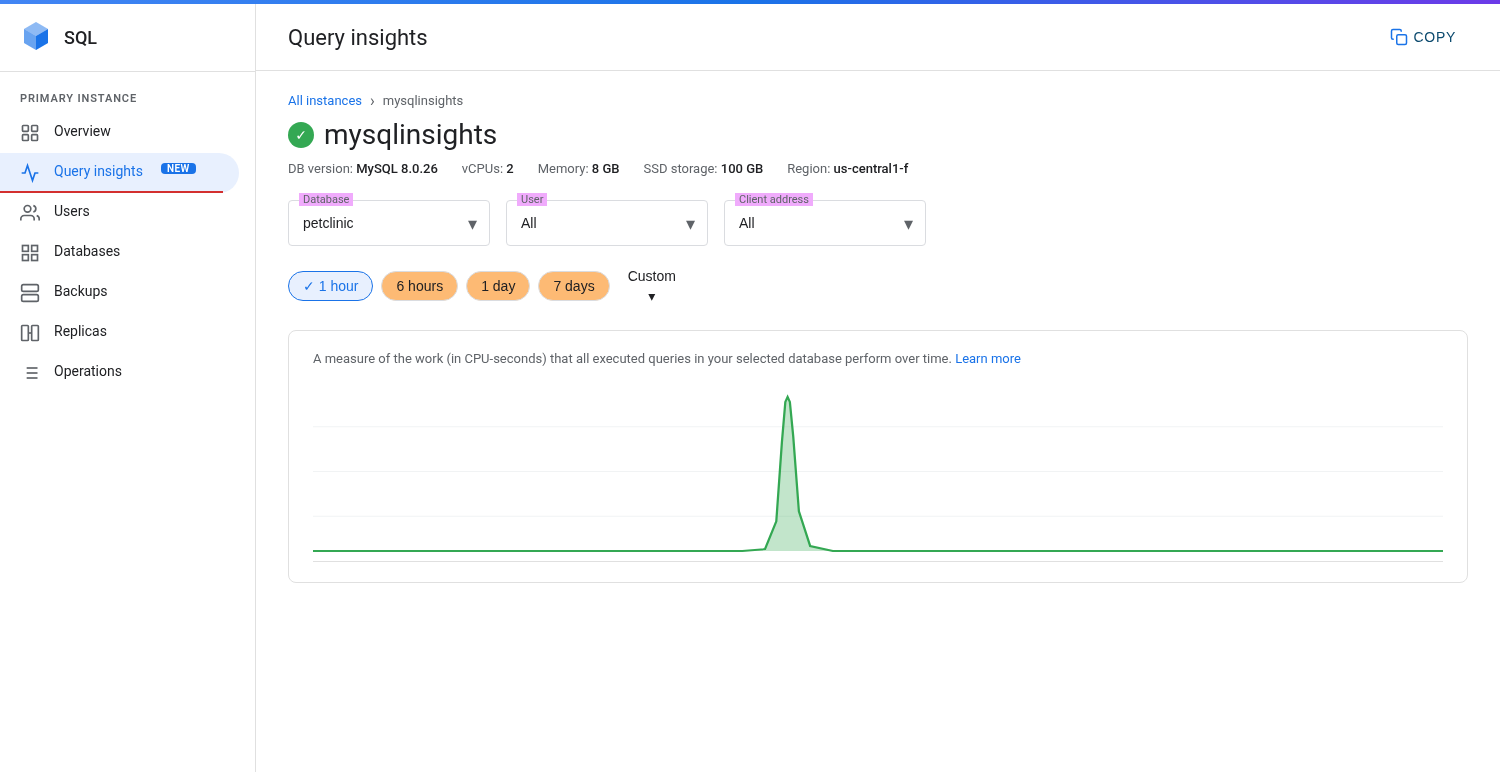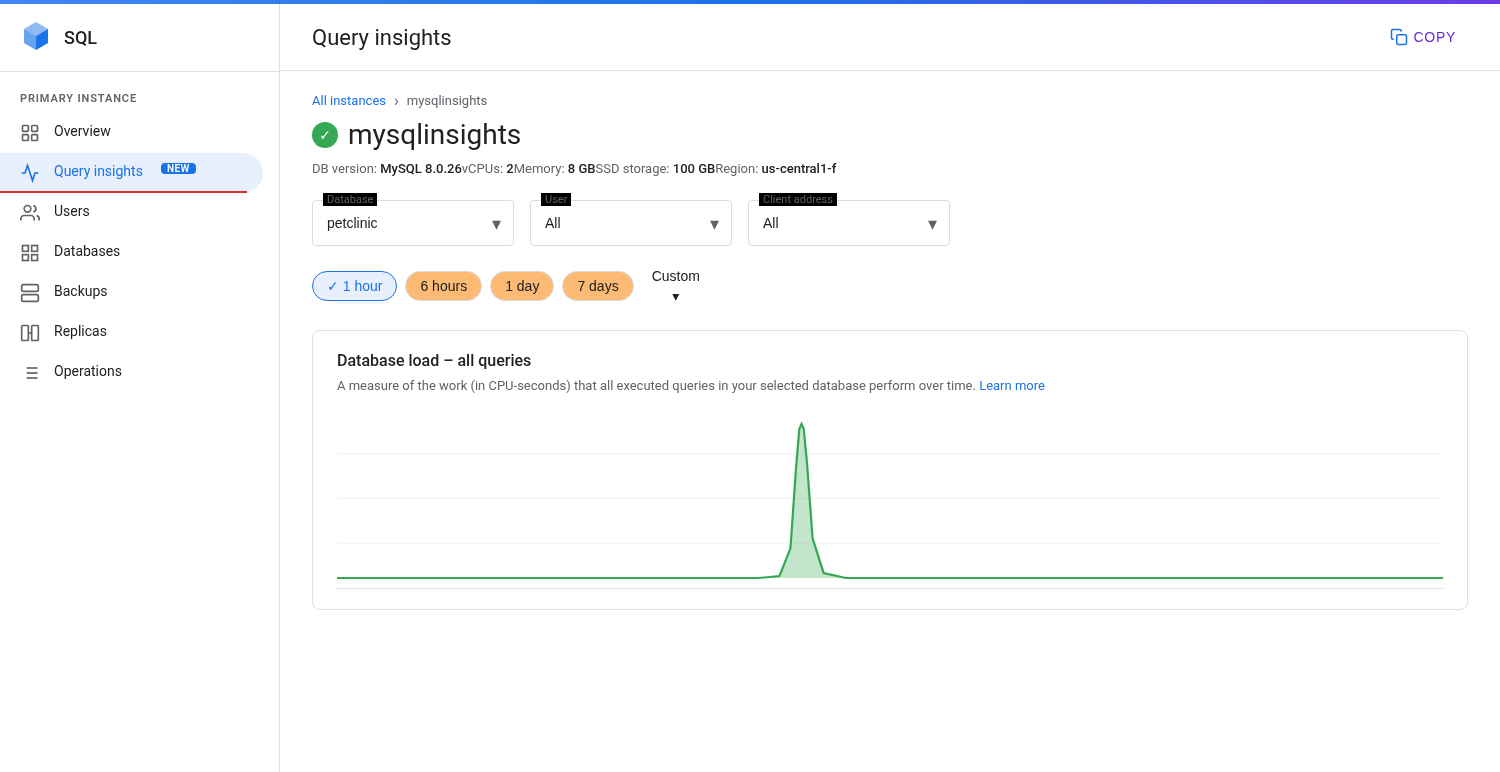--- a/index.html
+++ b/index.html
@@ -13,21 +13,21 @@
     }
 
     .app-layout {
       display: flex;
       flex: 1;
       overflow: hidden;
     }
 
     
     .sidebar {
-      width: 280px;
+      width: 256px;
       flex-shrink: 0;
       border-right: 1px solid #e0e0e0;
       display: flex;
       flex-direction: column;
       overflow-y: auto;
     }
 
     .sidebar-header {
       display: flex;
       align-items: center;
@@ -134,21 +134,21 @@
     .page-header-title {
       font-size: 22px;
       font-weight: 400;
       color: #202124;
     }
 
     .copy-btn {
       display: flex;
       align-items: center;
       gap: 6px;
-      color: #6d28d9;
+      color: #0c4a6e;
       font-size: 14px;
       font-weight: 500;
       cursor: pointer;
       padding: 8px 12px;
       border: none;
       background: none;
       letter-spacing: 0.05em;
     }
 
     
@@ -200,20 +200,21 @@
       align-items: center;
       justify-content: center;
       color: white;
       font-size: 14px;
       flex-shrink: 0;
     }
 
     
     .instance-meta {
       display: flex;
+      gap: 24px;
       font-size: 13px;
       color: #5f6368;
       margin-bottom: 24px;
     }
 
     .instance-meta span strong {
       color: #202124;
       font-weight: 500;
     }
 
@@ -229,21 +230,21 @@
       position: relative;
       border: 1px solid #dadce0;
       border-radius: 4px;
       padding: 0;
     }
 
     .select-wrapper .select-label {
       position: absolute;
       top: -8px;
       left: 10px;
-      background: #000000;
+      background: #f0abfc;
       padding: 0 4px;
       font-size: 11px;
       color: #5f6368;
     }
 
     .select-wrapper select {
       appearance: none;
       border: none;
       outline: none;
       background: transparent;
@@ -545,21 +546,20 @@
         <button class="time-btn">
           <span>7 days</span>
         </button>
         <button class="custom-btn">
           <span>Custom</span>
           <span>▾</span>
         </button>
       </div>
 
       <div class="chart-section">
-        <div class="chart-title">Database load – all queries</div>
         <div class="chart-description">
           <span>A measure of the work (in CPU-seconds) that all executed queries in your selected database perform over time.</span>
           <a href="#">Learn more</a>
         </div>
 
         <div class="chart-area">
           <svg viewBox="0 0 1000 180" preserveAspectRatio="none">
 
             <line x1="0" y1="45" x2="1000" y2="45" stroke="#f1f3f4" stroke-width="1"></line>
             <line x1="0" y1="90" x2="1000" y2="90" stroke="#f1f3f4" stroke-width="1"></line>

